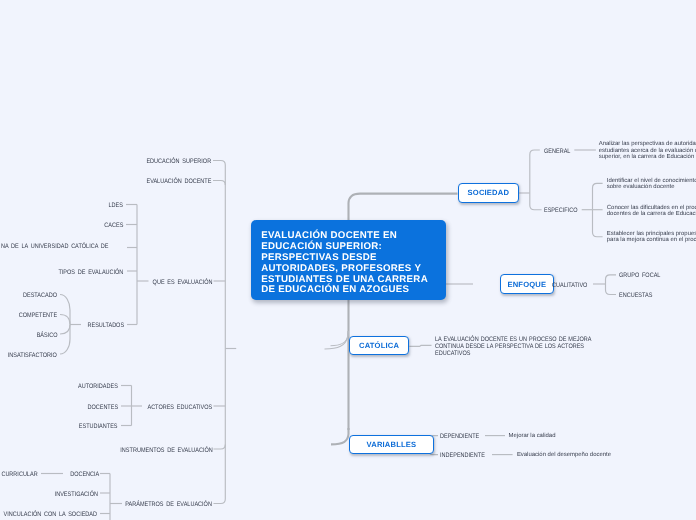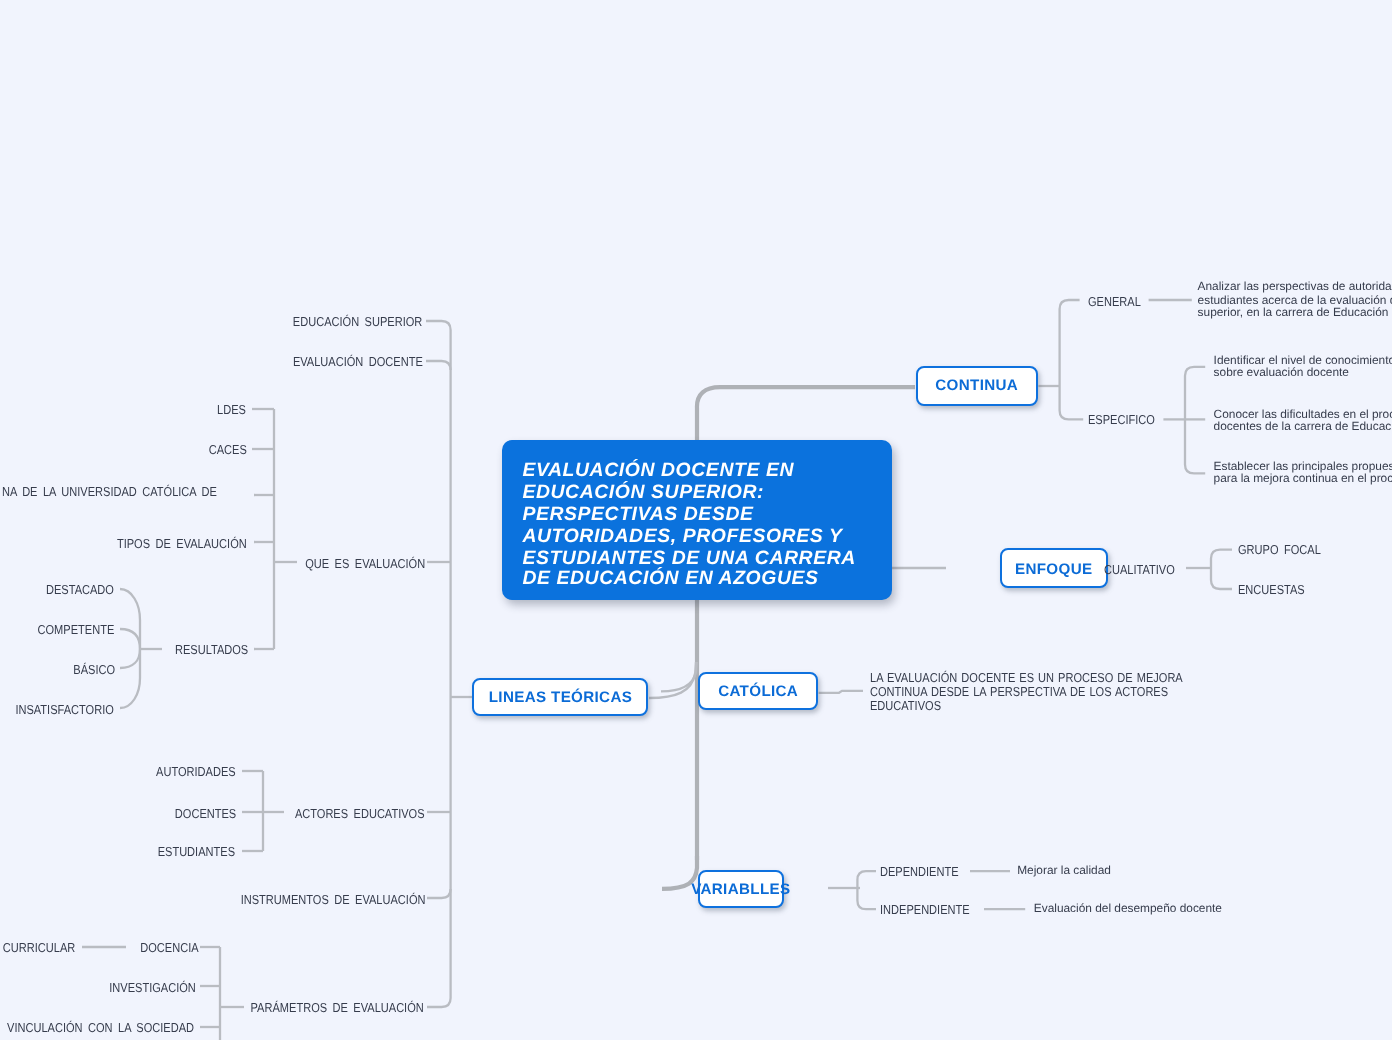--- a/index.html
+++ b/index.html
@@ -18,21 +18,21 @@
   .leaf.s{font-size:5.95px;line-height:6.55px;word-spacing:0;transform:none;}
   .leaf.h{font-size:6.5px;line-height:6.8px;word-spacing:.55px;transform:scaleX(.85);transform-origin:0 50%;}
 
   .pill{position:absolute;background:#ffffff;border:1.5px solid #0e71de;border-radius:4px;
         color:#0b6bd6;font-weight:bold;font-size:7.6px;letter-spacing:.17px;
         display:flex;align-items:center;justify-content:center;box-sizing:border-box;
         box-shadow:1px 1.5px 2.5px rgba(70,80,100,.35);}
 
   #central{position:absolute;background:#0b72dd;border-radius:5px;color:#fff;font-weight:bold;
            font-size:9.7px;line-height:10.8px;letter-spacing:.3px;white-space:pre-line;
-           box-shadow:1.5px 2.5px 4px rgba(50,60,80,.32);box-sizing:border-box;font-style:italic;}
+           box-shadow:1.5px 2.5px 4px rgba(50,60,80,.32);box-sizing:border-box;}
 </style>
 </head>
 <body>
 
 <div id="canvas">
 
 <svg id="links" viewBox="0 0 696 520">
   <g>
     <path class="trunk" d="M348.5 430 L348.5 204 C348.2 197 352.5 193.6 360 193.6 L457.5 193.6"></path>
     <path d="M324.5 349 C338 349 346 346 347.6 336.5 L348 331"></path>
@@ -93,25 +93,24 @@
   </g>
 </svg>
 
 <div id="central" style="left:251px;top:220.2px;width:195.2px;height:80px;padding:11.3px 0 0 10.2px;">EVALUACIÓN DOCENTE EN
 EDUCACIÓN SUPERIOR:
 PERSPECTIVAS DESDE
 AUTORIDADES, PROFESORES Y
 ESTUDIANTES DE UNA CARRERA
 DE EDUCACIÓN EN AZOGUES</div>
 
-<div class="pill" style="left:457.5px;top:183.3px;width:61.7px;height:19.3px;">CONTINUA</div>
+<div class="pill" style="left:457.5px;top:183.3px;width:61.7px;height:19.3px;">SOCIEDAD</div>
 <div class="pill" style="left:473px;top:274.3px;width:53.7px;height:20px;margin-left:27px;">ENFOQUE</div>
 <div class="pill" style="left:348.9px;top:336.3px;width:60.4px;height:19px;">CATÓLICA</div>
-<div class="pill" style="left:236.2px;top:339.2px;width:88.1px;height:18.6px;">LINEAS TEÓRICAS</div>
-<div class="pill" style="left:348.9px;top:434.6px;width:43px;height:19.2px;">VARIABLLES</div>
+<div class="pill" style="left:348.9px;top:434.6px;width:85px;height:19.2px;">VARIABLLES</div>
 
 <div class="leaf r" style="right:484.7px;top:159.1px;">EDUCACIÓN SUPERIOR</div>
 <div class="leaf r" style="right:484.7px;top:179.1px;">EVALUACIÓN DOCENTE</div>
 <div class="leaf r" style="right:483.1px;top:279.6px;">QUE ES EVALUACIÓN</div>
 <div class="leaf r" style="right:573px;top:203.1px;">LDES</div>
 <div class="leaf r" style="right:572.9px;top:223.1px;">CACES</div>
 <div class="leaf r" style="right:587.8px;top:243.6px;">NA DE LA UNIVERSIDAD CATÓLICA DE</div>
 <div class="leaf r" style="right:572.7px;top:269.6px;">TIPOS DE EVALAUCIÓN</div>
 <div class="leaf r" style="right:572.1px;top:323.1px;">RESULTADOS</div>
 <div class="leaf r" style="right:638.7px;top:293.1px;">DESTACADO</div>

